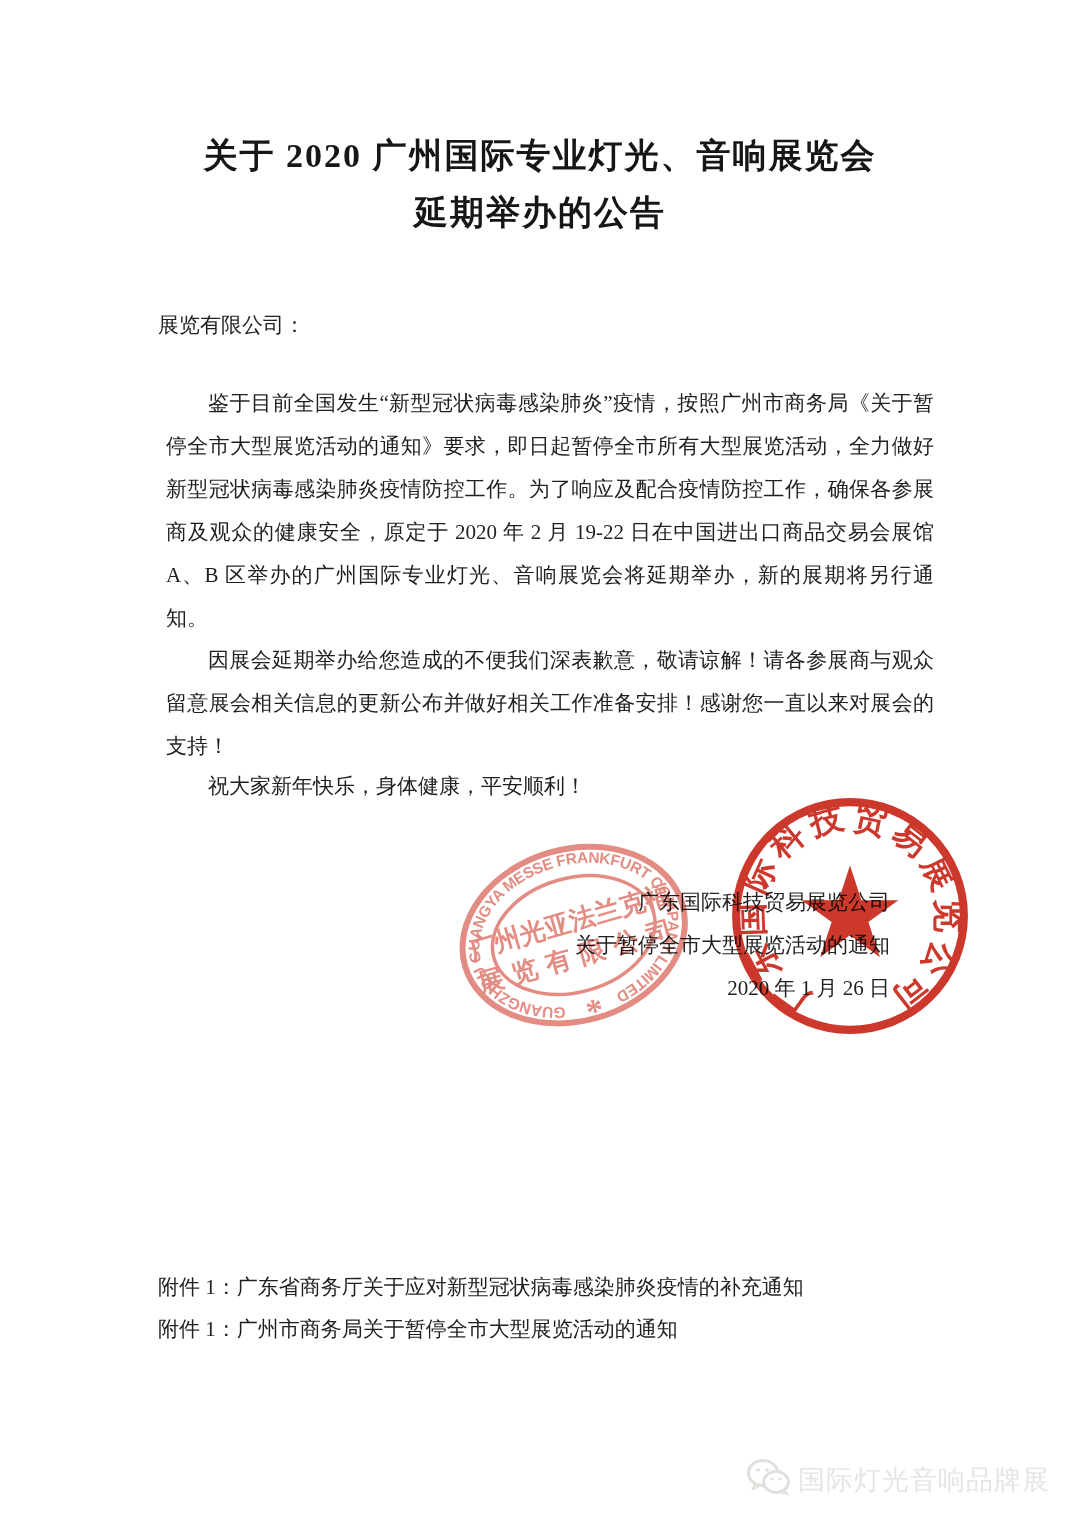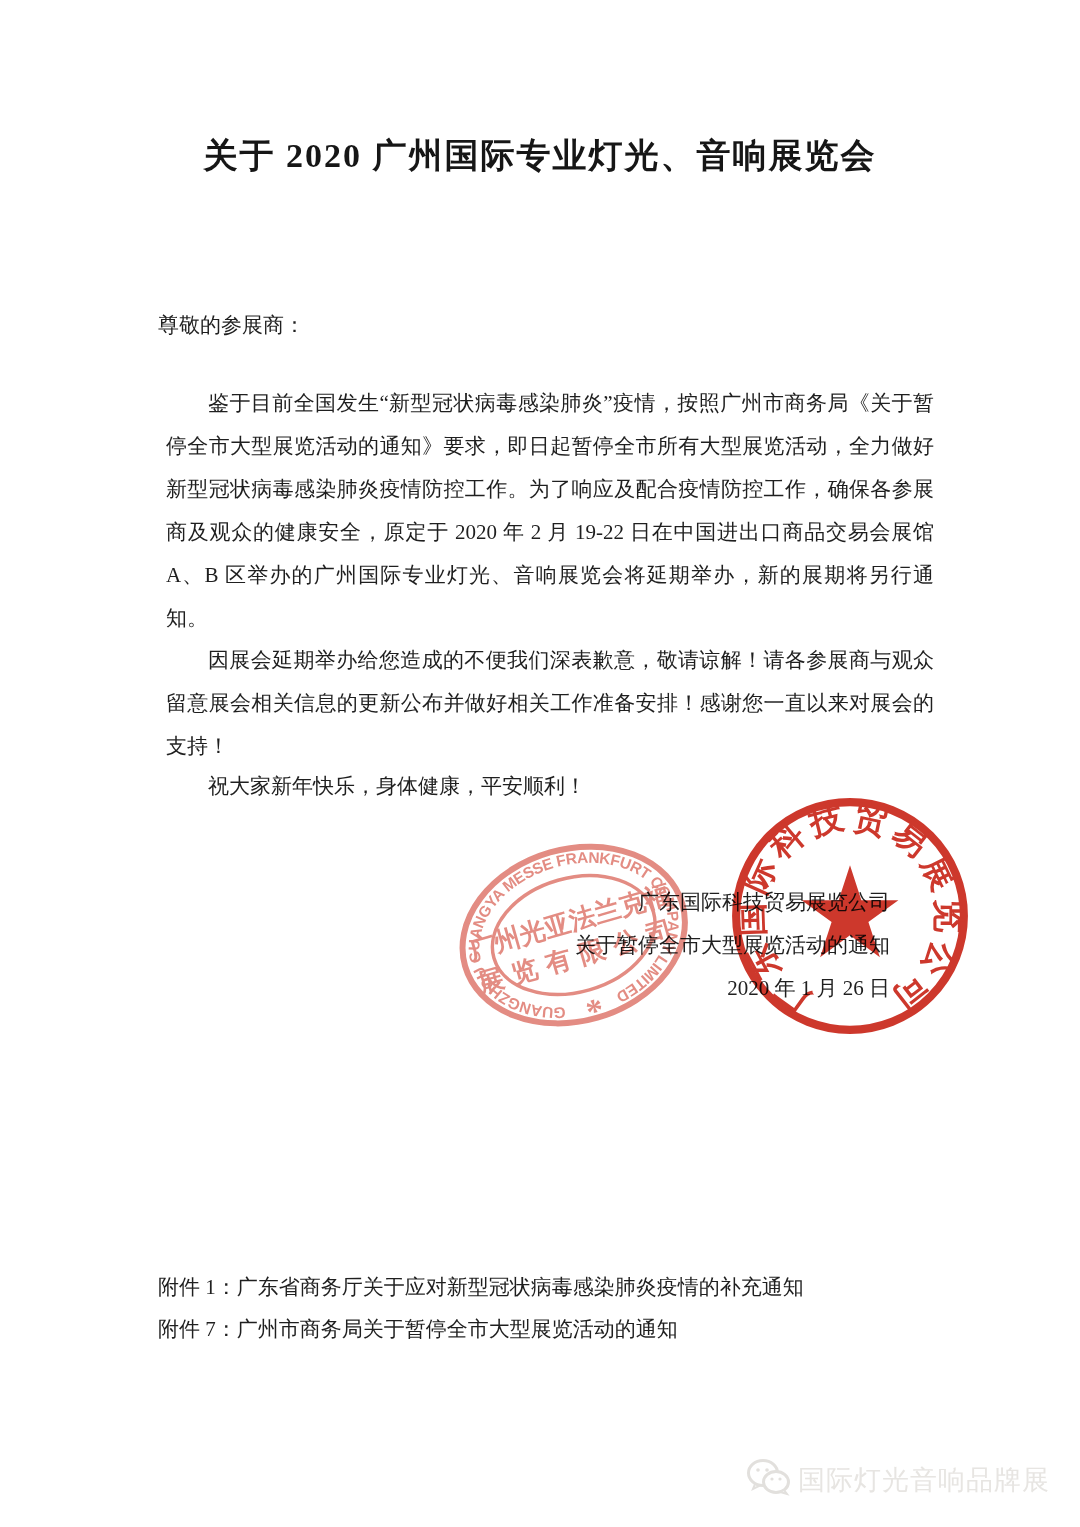--- a/index.html
+++ b/index.html
@@ -90,23 +90,24 @@
   }
   .seal-ring-text { font-family: "Liberation Sans", "DejaVu Sans", sans-serif; }
 </style>
 </head>
 <body>
 
 <div class="page">
 
   <div class="title">
     <div>关于 2020 广州国际专业灯光、音响展览会</div>
+    <div>延期举办的公告</div>
   </div>
 
-  <div class="salutation">尊敬的参展商：</div>
+  <div class="salutation">展览有限公司：</div>
 
   <p class="body-para para-1">鉴于目前全国发生“新型冠状病毒感染肺炎”疫情，按照广州市商务局《关于暂停全市大型展览活动的通知》要求，即日起暂停全市所有大型展览活动，全力做好新型冠状病毒感染肺炎疫情防控工作。为了响应及配合疫情防控工作，确保各参展商及观众的健康安全，原定于 2020 年 2 月 19-22 日在中国进出口商品交易会展馆 A、B 区举办的广州国际专业灯光、音响展览会将延期举办，新的展期将另行通知。</p>
   <p class="body-para para-3">祝大家新年快乐，身体健康，平安顺利！</p>
   <p class="body-para para-2">因展会延期举办给您造成的不便我们深表歉意，敬请谅解！请各参展商与观众留意展会相关信息的更新公布并做好相关工作准备安排！感谢您一直以来对展会的支持！</p>
 
   <div class="signature">
     <div>广东国际科技贸易展览公司</div>
     <div>关于暂停全市大型展览活动的通知</div>
     <div>2020 年 1 月 26 日</div>
   </div>
@@ -131,21 +132,21 @@
     </defs>
     <circle cx="120" cy="120" r="112" fill="none" stroke="currentColor" stroke-width="8"></circle>
     <polygon fill="currentColor" points="120,70 131.2,104.6 167.6,104.6 138.1,125.9 149.4,160.5 120,139 90.6,160.5 101.9,125.9 72.4,104.6 108.8,104.6"></polygon>
     <text font-size="33" font-weight="bold" fill="currentColor">
       <textPath href="#roundRing" startOffset="0" textLength="462">广东国际科技贸易展览公司</textPath>
     </text>
   </svg>
 
   <div class="attachments">
     <div>附件 1：广东省商务厅关于应对新型冠状病毒感染肺炎疫情的补充通知</div>
-    <div>附件 7：广州市商务局关于暂停全市大型展览活动的通知</div>
+    <div>附件 1：广州市商务局关于暂停全市大型展览活动的通知</div>
   </div>
 
   <div class="footer">
     <svg width="48" height="40" viewBox="0 0 48 40">
       <ellipse cx="18" cy="15" rx="14.5" ry="12.5" fill="#ffffff" stroke="#e2e0dd" stroke-width="3"></ellipse>
       <circle cx="13" cy="12" r="1.8" fill="#e2e0dd"></circle>
       <circle cx="22" cy="12" r="1.8" fill="#e2e0dd"></circle>
       <path d="M 10 26 L 8 31 L 14 28 Z" fill="#ffffff" stroke="#e2e0dd" stroke-width="2"></path>
       <ellipse cx="31" cy="24" rx="12.5" ry="10.5" fill="#ffffff" stroke="#e2e0dd" stroke-width="3"></ellipse>
       <circle cx="27" cy="21" r="1.6" fill="#e2e0dd"></circle>

